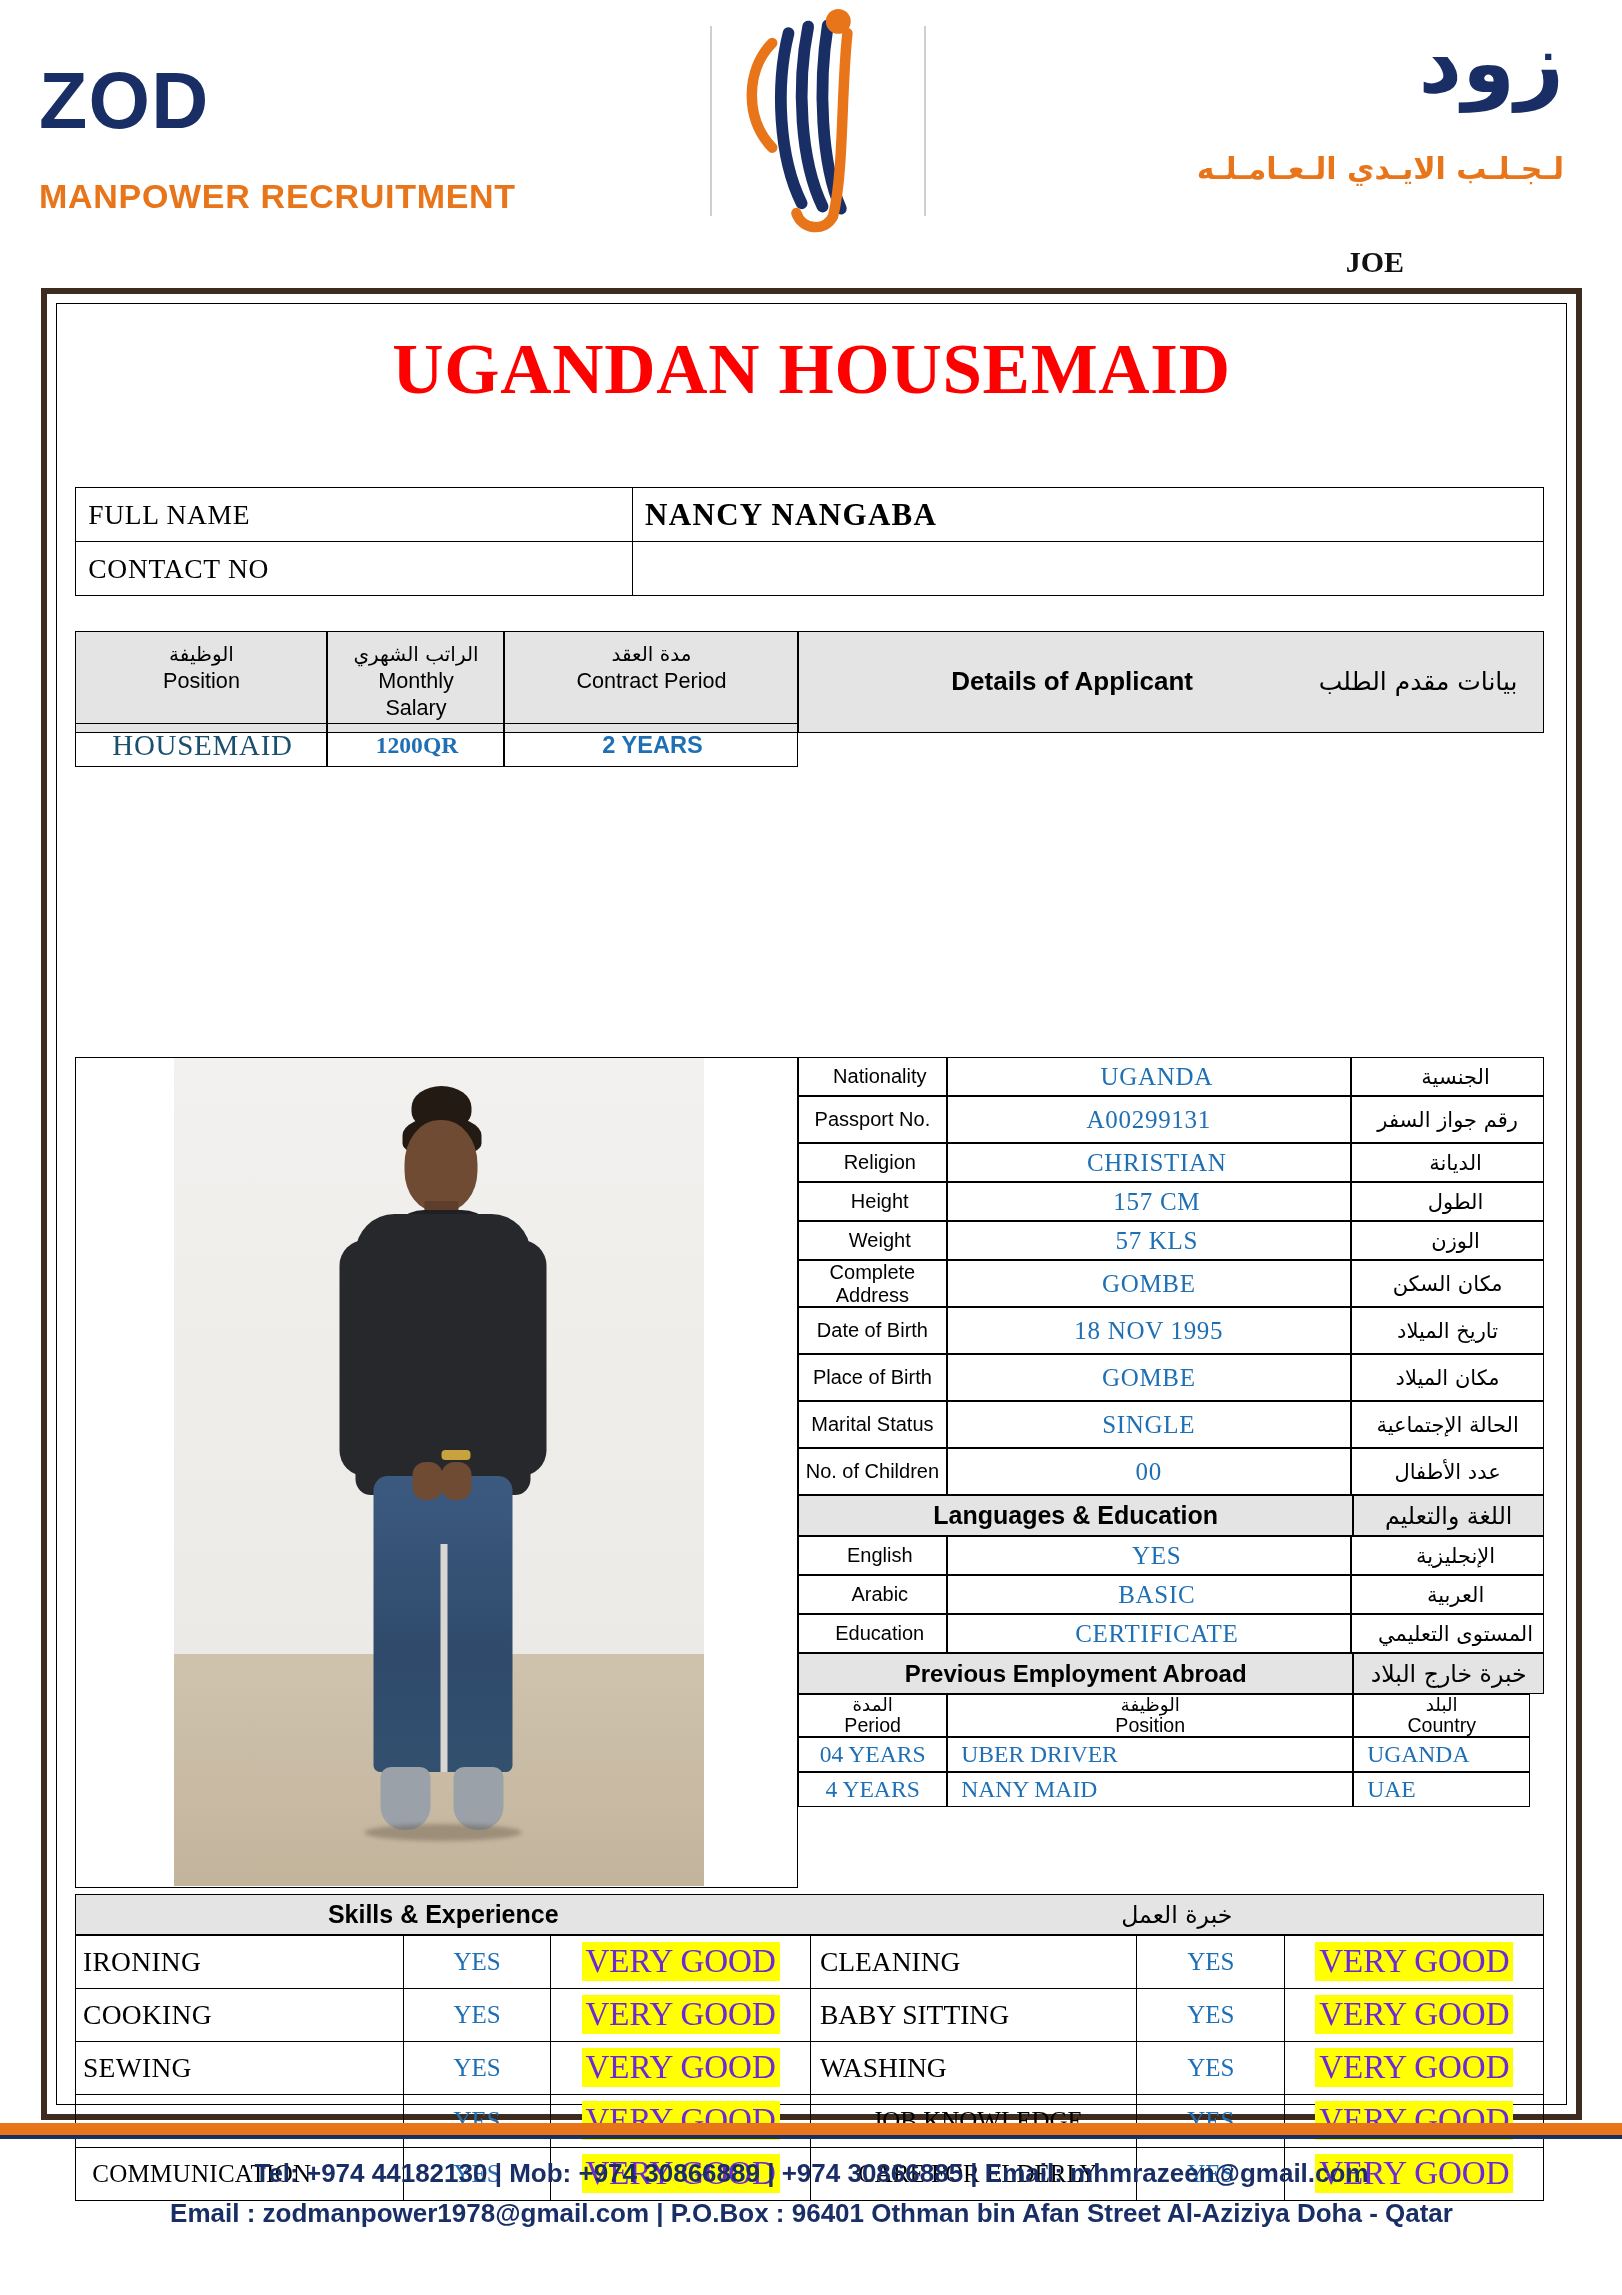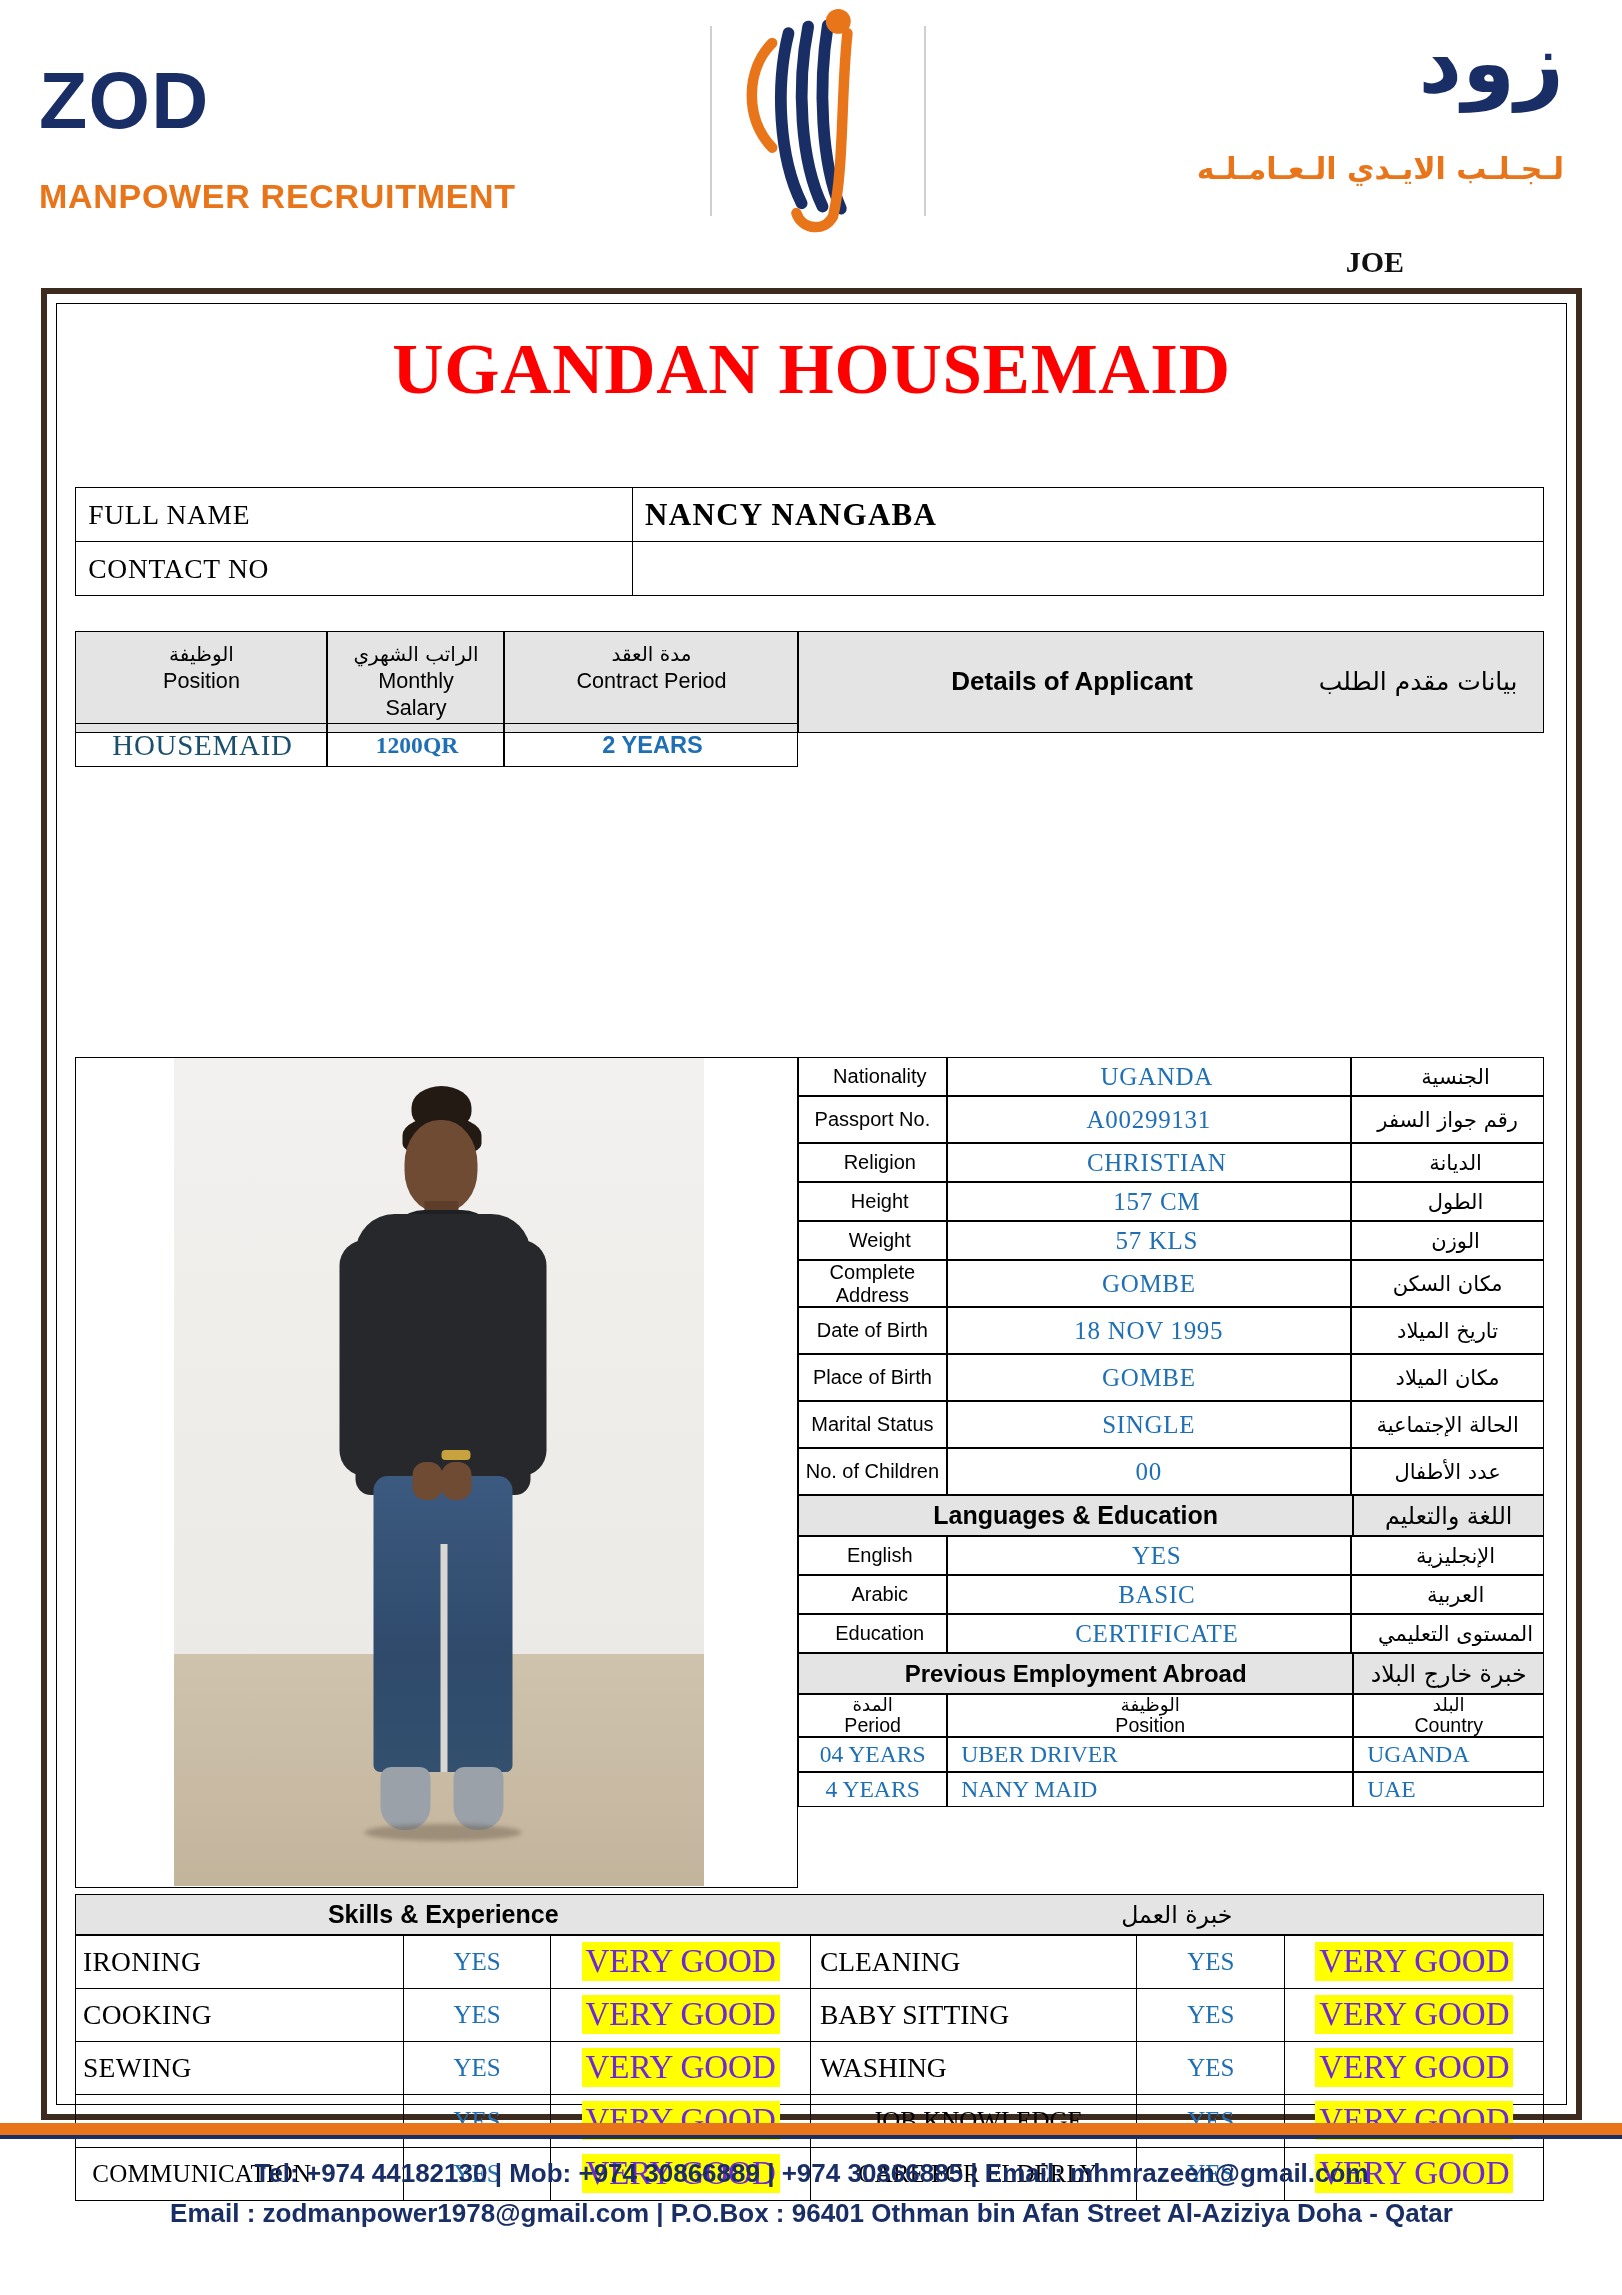--- a/index.html
+++ b/index.html
@@ -130,21 +130,21 @@
   .h1r{height:39px;padding-left:16px;} .h2r{height:47px;}
 
   .secbar{display:flex;}
   .secbar .en{flex:1;border:1.3px solid #000;box-sizing:border-box;background:#e4e4e4;height:41px;
     display:flex;align-items:center;justify-content:center;font-family:"Liberation Sans", sans-serif;font-weight:bold;font-size:25px;}
   .secbar .ar{width:191px;border:1.3px solid #000;box-sizing:border-box;background:#e4e4e4;height:41px;
     display:flex;align-items:center;justify-content:center;font-family:"DejaVu Sans", sans-serif;font-size:23.6px;direction:rtl;}
 
   .secbar2 .en{background:#e4e4e4;font-size:24px;}
   .prow{display:flex;}
-  .p1{width:149px;} .p2{width:406px;} .p3{width:191px;}
+  .p1{width:149px;} .p2{width:406px;} .p3{width:177px;}
   .pcell{border:1.3px solid #000;box-sizing:border-box;display:flex;flex-direction:column;align-items:center;
     font-family:"Liberation Sans", sans-serif;font-size:19.6px;line-height:1.1;height:43px;}
   .pcell .ar{font-family:"DejaVu Sans", sans-serif;font-size:18.3px;}
   .pval{border:1.3px solid #000;box-sizing:border-box;display:flex;align-items:center;justify-content:center;height:35px;
     font-family:"Liberation Serif", serif;font-size:23.6px;color:#1f6fb4;}
   .pval.left{justify-content:flex-start;padding-left:13px;}
 
   
   .skills{position:absolute;left:18.3px;top:1590px;width:1469px;}
   .skbar{display:flex;border:1.3px solid #000;background:#e4e4e4;height:41px;box-sizing:border-box;}

